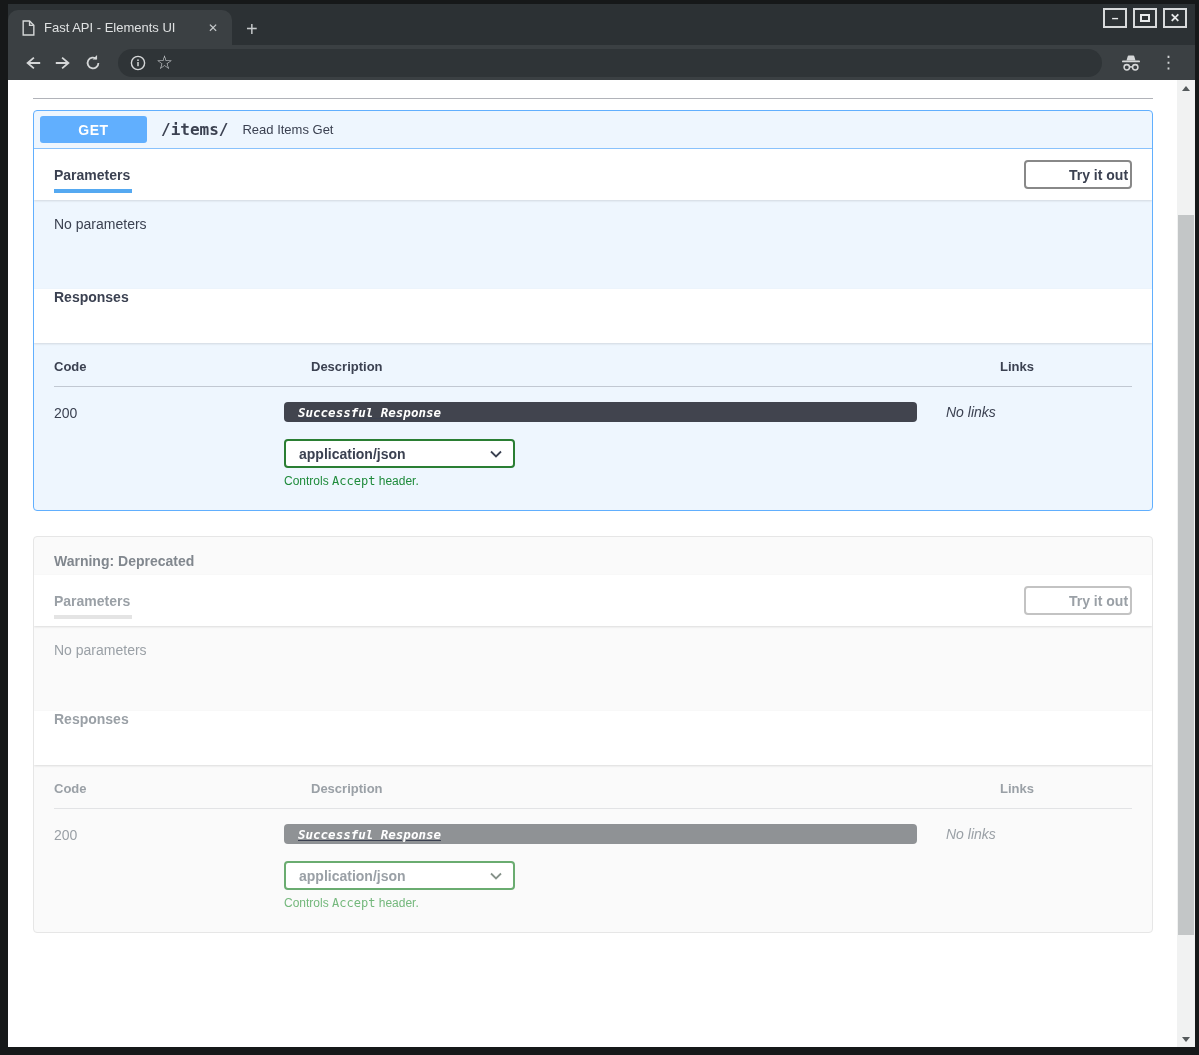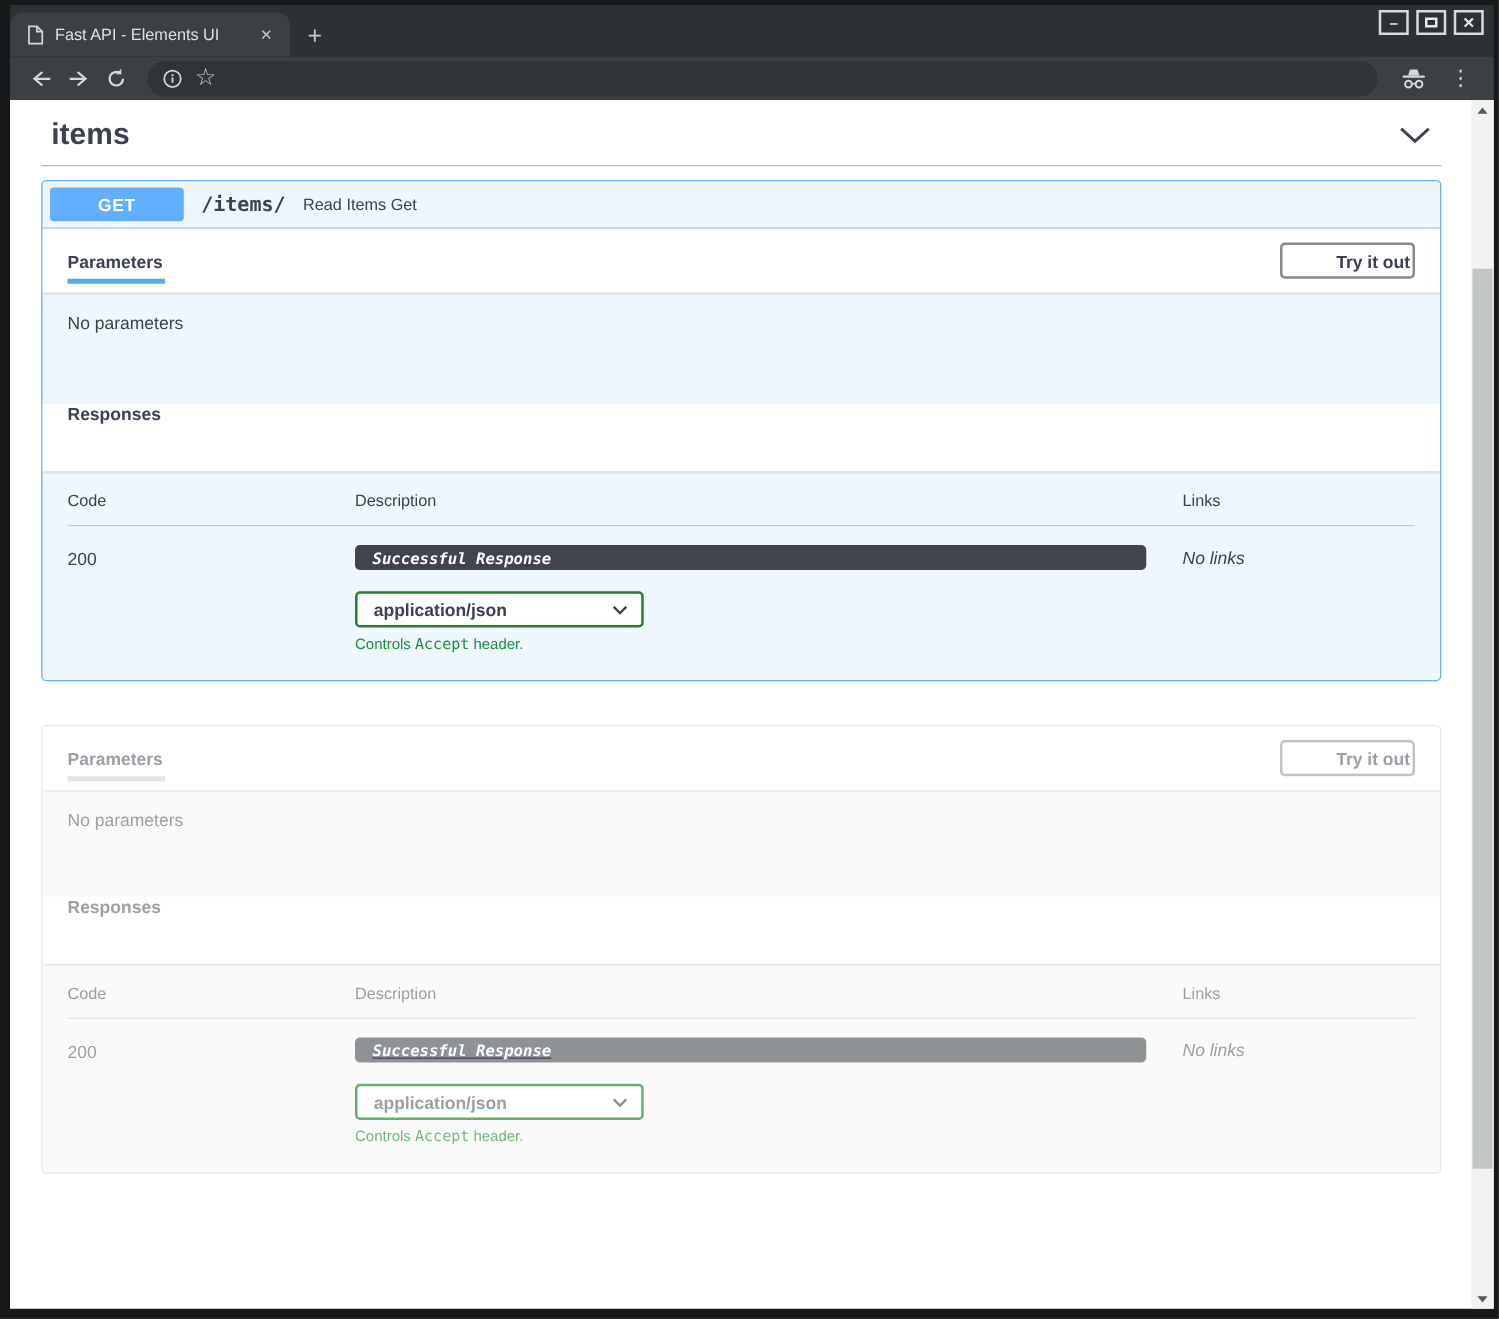--- a/index.html
+++ b/index.html
@@ -29,21 +29,21 @@
 
   
   .viewport { flex:1; background:#ffffff; position:relative; overflow:hidden; }
   .page { width:1169px; padding:8px 24px 0 25px; color:#3b4151; }
 
   .tag-header { display:flex; align-items:center; justify-content:space-between; padding:6px 8px 0 8px; }
   .tag-header h1 { font-size:24px; font-weight:bold; color:#3b4151; }
   .tag-divider { border:none; border-bottom:1px solid rgba(59,65,81,.4); margin:10px 0 11px 0; }
 
   
-  .opblock { border-radius:4px; margin-bottom:35px; overflow:hidden; }
+  .opblock { border-radius:4px; margin-bottom:25px; overflow:hidden; }
   .opblock.get { border:1px solid #61affe; background:#eef6fe; }
   .opblock.deprecated { border:1px solid #e6e6e6; background:#fafafa; }
 
   .op-summary { display:flex; align-items:center; gap:14px; padding:5px 6px; }
   .opblock.get .op-summary { border-bottom:1px solid rgba(97,175,254,.7); }
   .method-badge { width:107px; height:27px; border-radius:3px; font-size:14px; font-weight:bold; color:#fff; display:flex; align-items:center; justify-content:center; letter-spacing:.5px; }
   .opblock.get .method-badge { background:#61affe; }
   .opblock.deprecated .method-badge { background:#ebebeb; color:#fbfbfb; }
   .op-path { font-family:"DejaVu Sans Mono", monospace; font-size:16px; font-weight:bold; color:#3b4151; }
   .opblock.deprecated .op-path { color:#8b9097; text-decoration:line-through; }
@@ -61,21 +61,21 @@
   .try-btn { width:108px; height:29px; background:#fff; border:2px solid #888; border-radius:4px; font-size:14px; font-weight:bold; color:#3b4151; font-family:"Liberation Sans", sans-serif;padding-left:41px; }
   .opblock.deprecated .try-btn { border-color:#c3c3c3; color:#9aa0a6; }
 
   .op-body { padding:16px 20px 2px 20px; height:89px; font-size:14px; color:#3b4151; }
   .opblock.deprecated .op-body { height:85px; color:#9aa0a6; }
 
   .responses-header { height:54px; background:#fff; box-shadow:0 1px 2px rgba(0,0,0,.12); display:flex; align-items:flex-start; padding:0 20px; font-size:14px; font-weight:bold; color:#3b4151; }
   .opblock.deprecated .responses-header { color:#9aa0a6; }
 
   .resp-body { padding:16px 20px 22px 20px; }
-  .resp-head { display:flex; font-size:13px; font-weight:normal; color:#3b4151; padding-bottom:12px; border-bottom:1px solid rgba(59,65,81,.25); }
+  .resp-head { display:flex; font-size:13px; font-weight:bold; color:#3b4151; padding-bottom:12px; border-bottom:1px solid rgba(59,65,81,.25);gap:27px; }
   .opblock.deprecated .resp-head { color:#9aa0a6; border-bottom-color:rgba(59,65,81,.12); }
   .col-code { width:230px; }
   .col-desc { width:662px; }
   .col-links { flex:1; }
   .resp-row { display:flex; padding-top:15px; }
   .code-val { font-size:14px; color:#3b4151; padding-top:3px; }
   .opblock.deprecated .code-val { color:#9aa0a6; }
   .desc-box { width:633px; height:20px; background:#41444e; border-radius:4px; display:flex; align-items:center; padding:0 14px;text-decoration:underline; }
   .opblock.deprecated .desc-box { background:#8f9295; }
   .desc-box span { font-family:"DejaVu Sans Mono", monospace; font-style:italic; font-weight:bold; font-size:12.5px; color:#fff; }
@@ -161,28 +161,20 @@
           <circle cx="16.7" cy="14.8" r="3" fill="none" stroke="#d5d7d8" stroke-width="1.7"></circle>
           <path d="M10.3 14.3h3.4" stroke="#d5d7d8" stroke-width="1.7"></path>
         </svg>
     </span>
     <span class="menu-dots">⋮</span>
   </div>
 
   <div class="viewport">
     <div class="page">
 
-      <div class="tag-header">
-        <h1>items</h1>
-        <span>
-          <svg width="26" height="14" viewBox="0 0 26 14">
-              <path d="M2 2l11 10L24 2" fill="none" stroke="#3b4151" stroke-width="2.4"></path>
-            </svg>
-        </span>
-      </div>
       <hr class="tag-divider">
 
       <div class="opblock get">
         <div class="op-summary">
           <span class="method-badge">GET</span>
           <span class="op-path">/items/</span>
           <span class="op-desc">Read Items Get</span>
         </div>
         <div class="section-header">
           <div class="param-tab">
@@ -218,20 +210,21 @@
                 </span>
               </div>
               <div class="accept-msg"><span>Controls </span><span class="mono">Accept</span><span> header.</span></div>
             </div>
             <div class="col-links links-val">No links</div>
           </div>
         </div>
       </div>
 
       <div class="opblock deprecated">
+        <div class="op-warning">Warning: Deprecated</div>
         <div class="section-header">
           <div class="param-tab">
             <span class="label">Parameters</span>
             <span class="bar"></span>
           </div>
           <button class="try-btn">Try it out</button>
         </div>
         <div class="op-body">
           <span>No parameters</span>
         </div>

